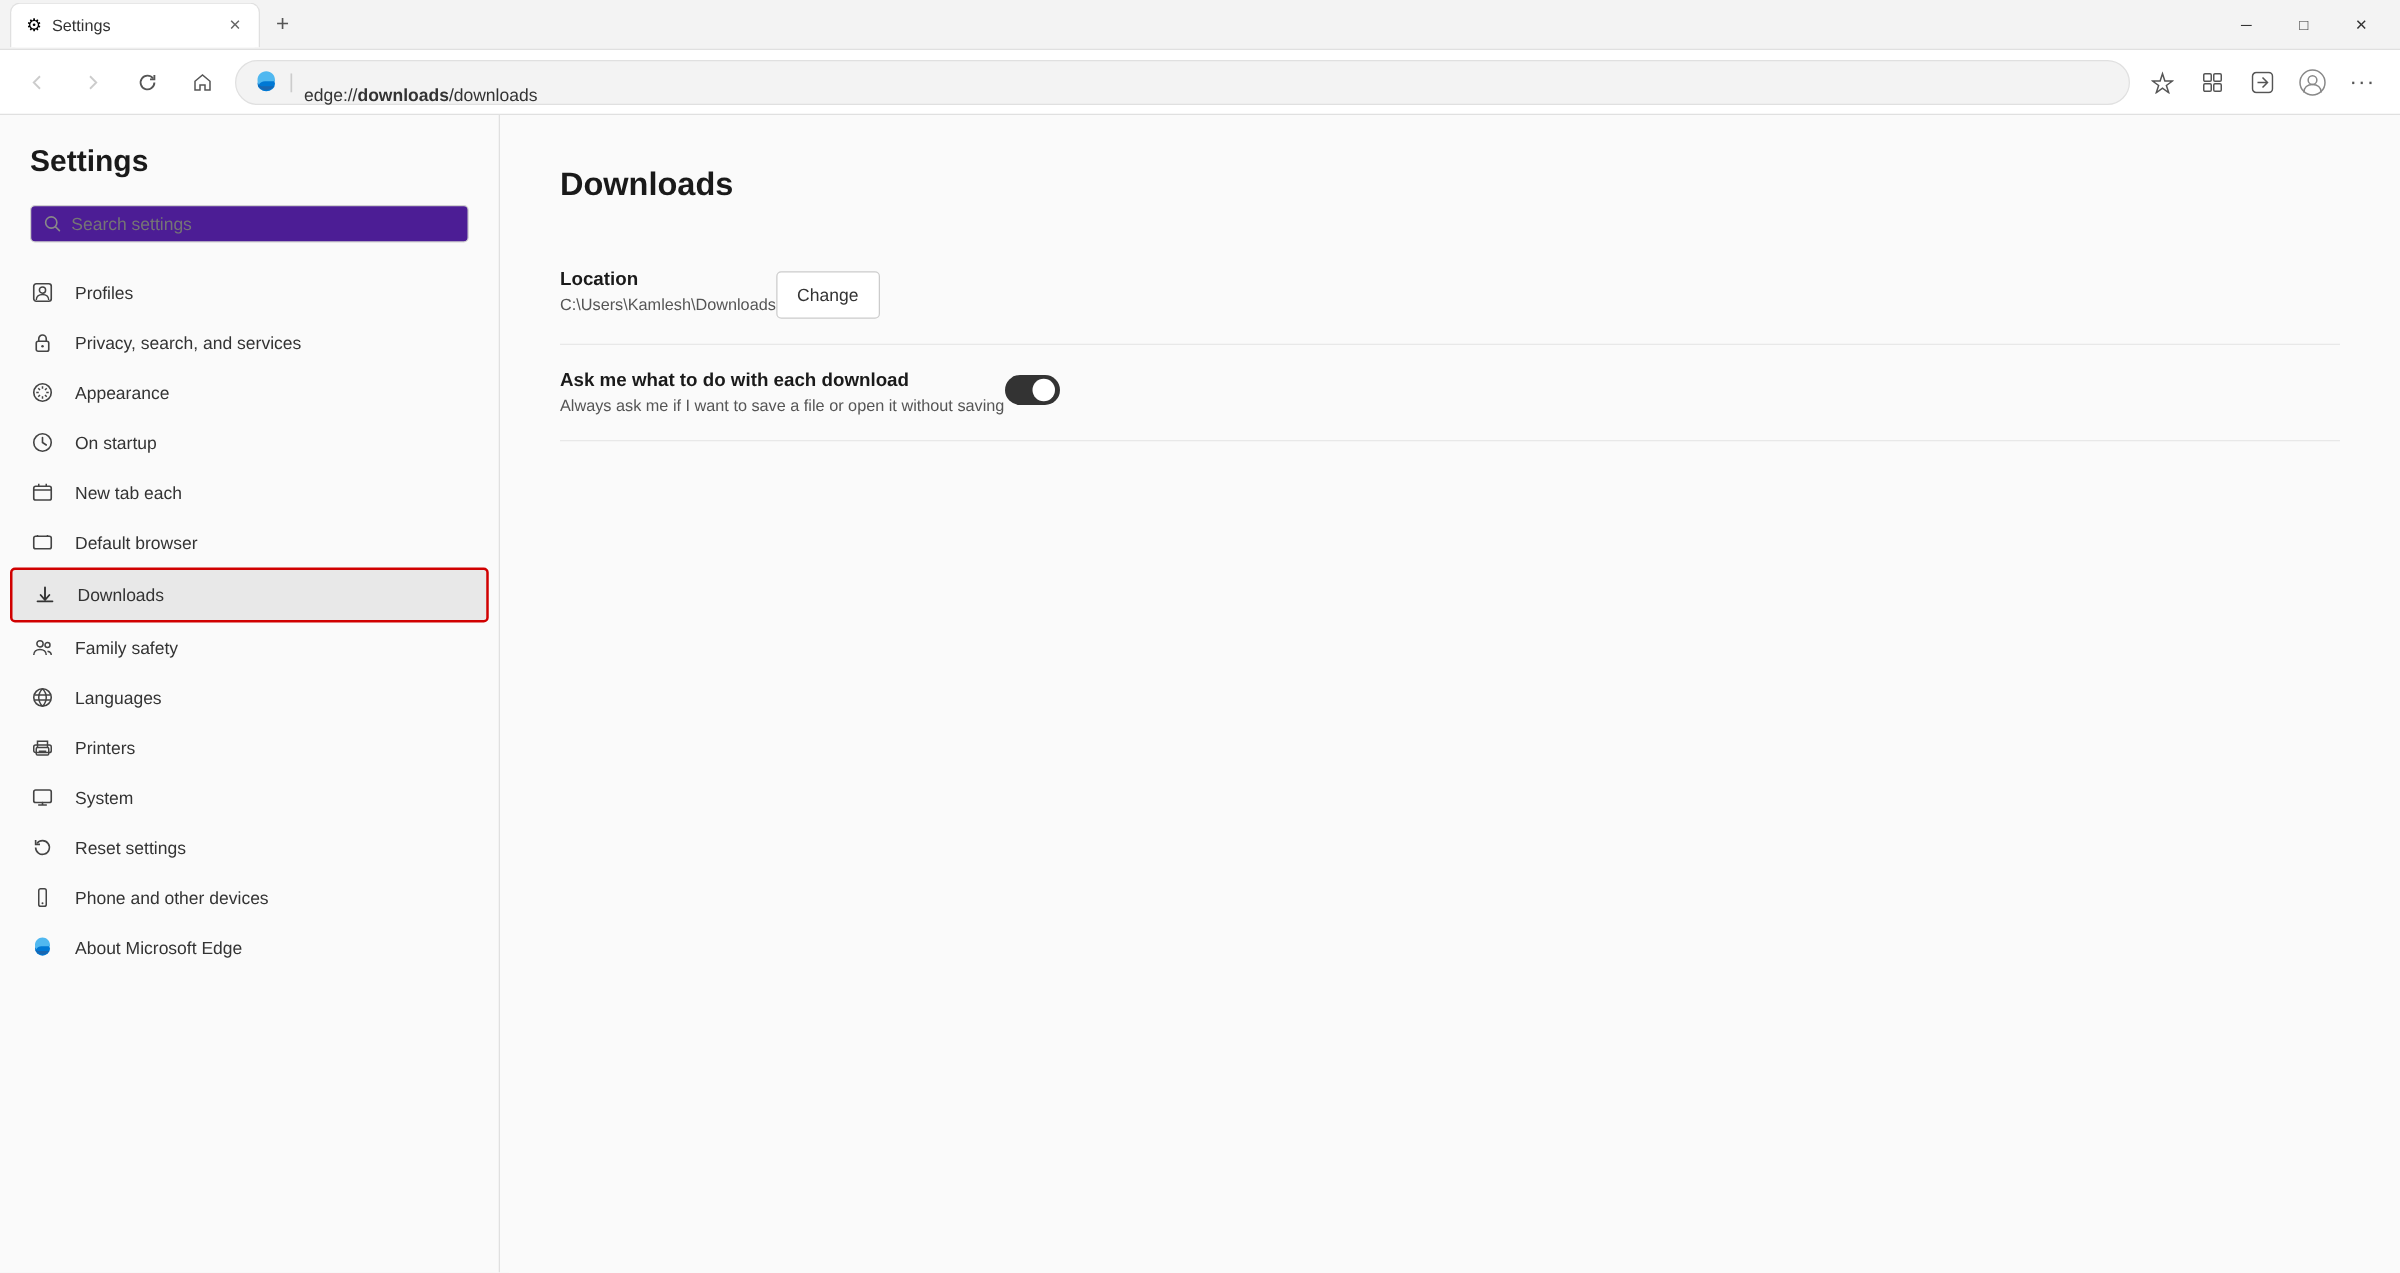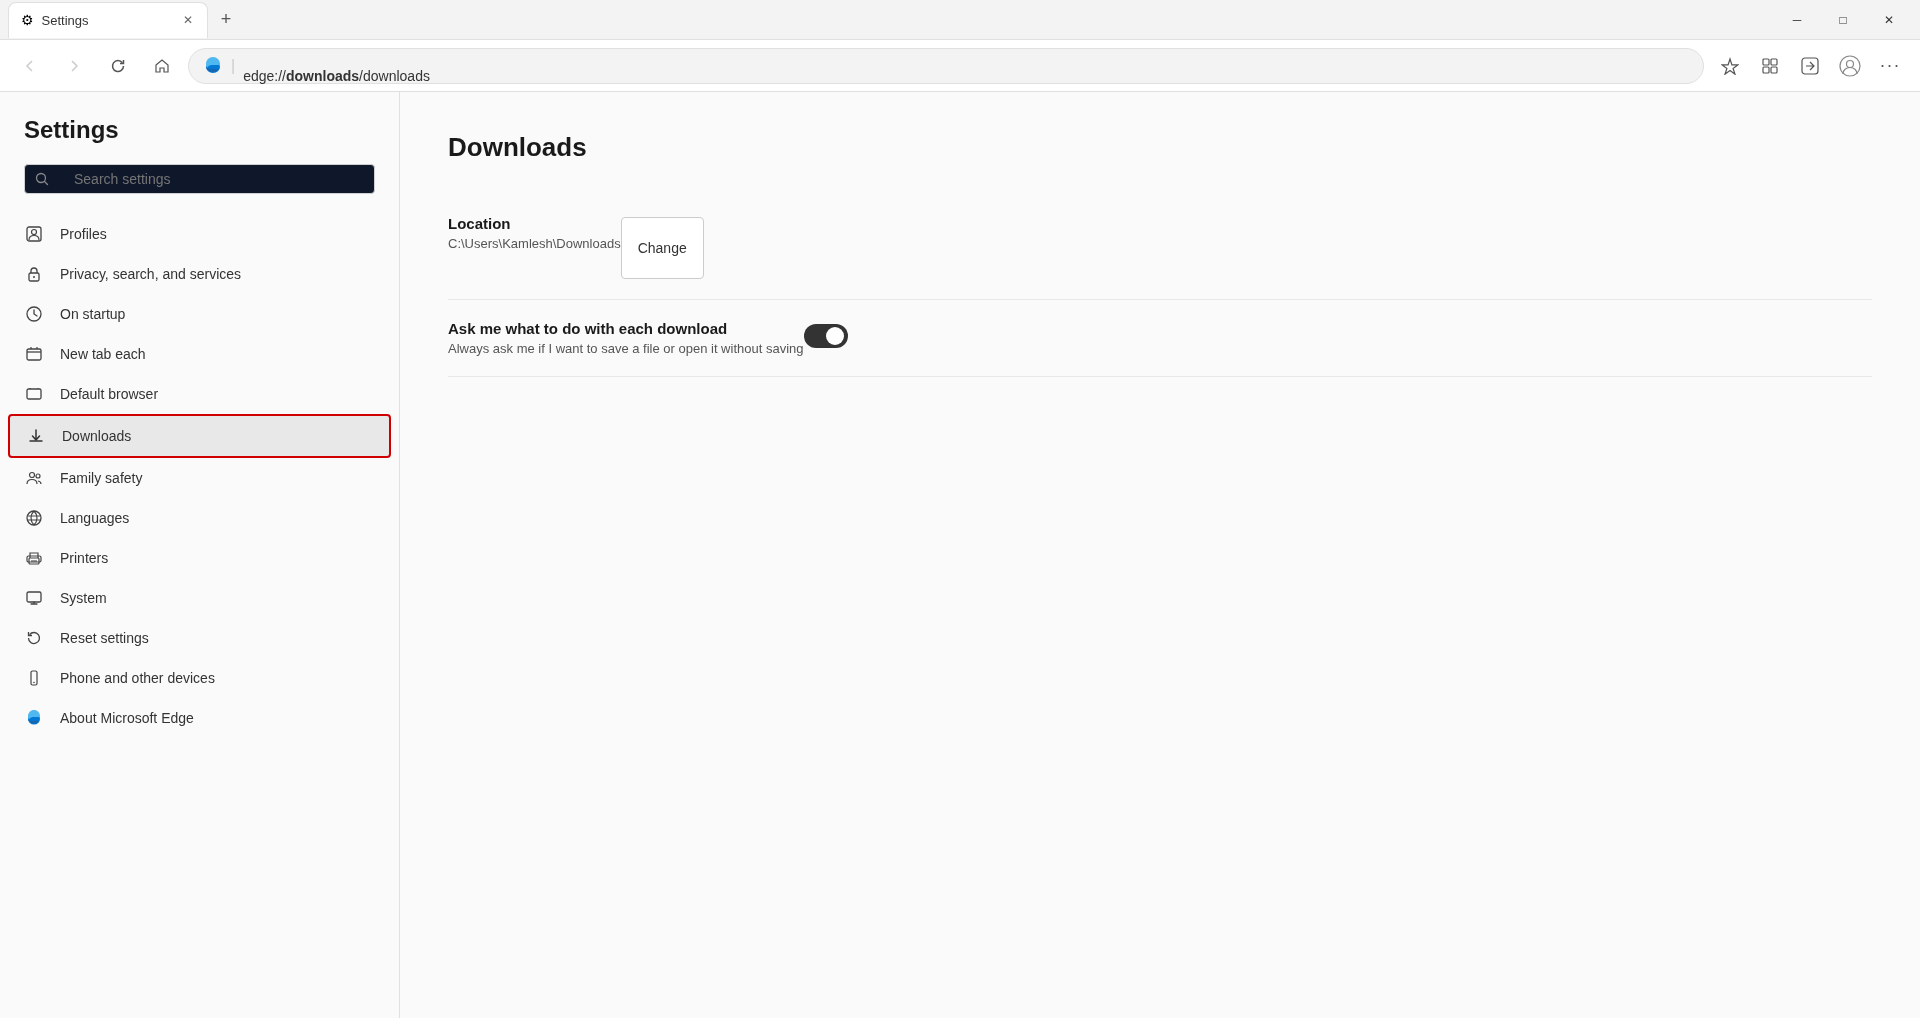--- a/index.html
+++ b/index.html
@@ -49,23 +49,23 @@
     
     .sidebar {
       width: 400px; background: #fafafa;
       border-right: 1px solid #e0e0e0;
       overflow-y: auto; padding: 24px 0 16px 0;
       flex-shrink: 0;
     }
     .sidebar-title { font-size: 24px; font-weight: 600; color: #1a1a1a; padding: 0 24px 20px 24px; }
     .search-box {
       margin: 0 24px 20px 24px;
-      display: flex; align-items: center; gap: 25px;
+      display: flex; align-items: center; gap: 8px;
       border: 1px solid #d0d0d0; border-radius: 4px;
-      padding: 6px 10px; background: #0f172a;
+      padding: 6px 10px; background: #4c1d95;
     }
     .search-input { border: none; outline: none; font-size: 14px; color: #888; background: transparent; flex: 1; }
 
     .nav-item {
       display: flex; align-items: center; gap: 16px;
       padding: 10px 24px; cursor: pointer; color: #333;
       font-size: 14px; border-radius: 0;
     }
     .nav-item.active {
       background: #e8e8e8;
@@ -83,21 +83,21 @@
     .setting-row {
       display: flex; align-items: flex-start; justify-content: flex-start;
       padding: 20px 0; border-bottom: 1px solid #e8e8e8;
     }
     .setting-info {}
     .setting-label { font-size: 15px; font-weight: 600; color: #1a1a1a; margin-bottom: 4px; }
     .setting-sublabel { font-size: 13px; color: #555; }
     .setting-path { font-size: 13px; color: #555; margin-top: 4px; }
 
     .change-btn {
-      padding: 22px 16px; border: 1px solid #ccc; border-radius: 4px;
+      padding: 10px 16px; border: 1px solid #ccc; border-radius: 4px;
       background: #fff; font-size: 14px; color: #333; cursor: pointer;
       white-space: nowrap; margin-top: 2px;
     }
 
     
     .toggle {
       width: 44px; height: 24px; border-radius: 12px;
       background: #333; position: relative; cursor: pointer;
       flex-shrink: 0; margin-top: 4px;
     }
@@ -223,20 +223,29 @@
             <path d="M6 8V6a3 3 0 0 1 6 0v2" stroke="#444" stroke-width="1.3"></path>
             <circle cx="9" cy="12" r="1" fill="#444"></circle>
           </svg>
       </span>
       <span>Privacy, search, and services</span>
     </div>
     <div class="nav-item">
       <span class="nav-icon">
         <svg width="18" height="18" viewBox="0 0 18 18" fill="none">
             <circle cx="9" cy="9" r="7" stroke="#444" stroke-width="1.3"></circle>
+            <path d="M9 4v2M9 12v2M4 9h2M12 9h2M5.6 5.6l1.4 1.4M11 11l1.4 1.4M5.6 12.4l1.4-1.4M11 7l1.4-1.4" stroke="#444" stroke-width="1.2"></path>
+          </svg>
+      </span>
+      <span>Appearance</span>
+    </div>
+    <div class="nav-item">
+      <span class="nav-icon">
+        <svg width="18" height="18" viewBox="0 0 18 18" fill="none">
+            <circle cx="9" cy="9" r="7" stroke="#444" stroke-width="1.3"></circle>
             <path d="M9 5v4l3 2" stroke="#444" stroke-width="1.3" stroke-linecap="round"></path>
           </svg>
       </span>
       <span>On startup</span>
     </div>
     <div class="nav-item">
       <span class="nav-icon">
         <svg width="18" height="18" viewBox="0 0 18 18" fill="none">
             <rect x="2" y="4" width="14" height="11" rx="1.5" stroke="#444" stroke-width="1.3"></rect>
             <path d="M2 7h14" stroke="#444" stroke-width="1.3"></path>

